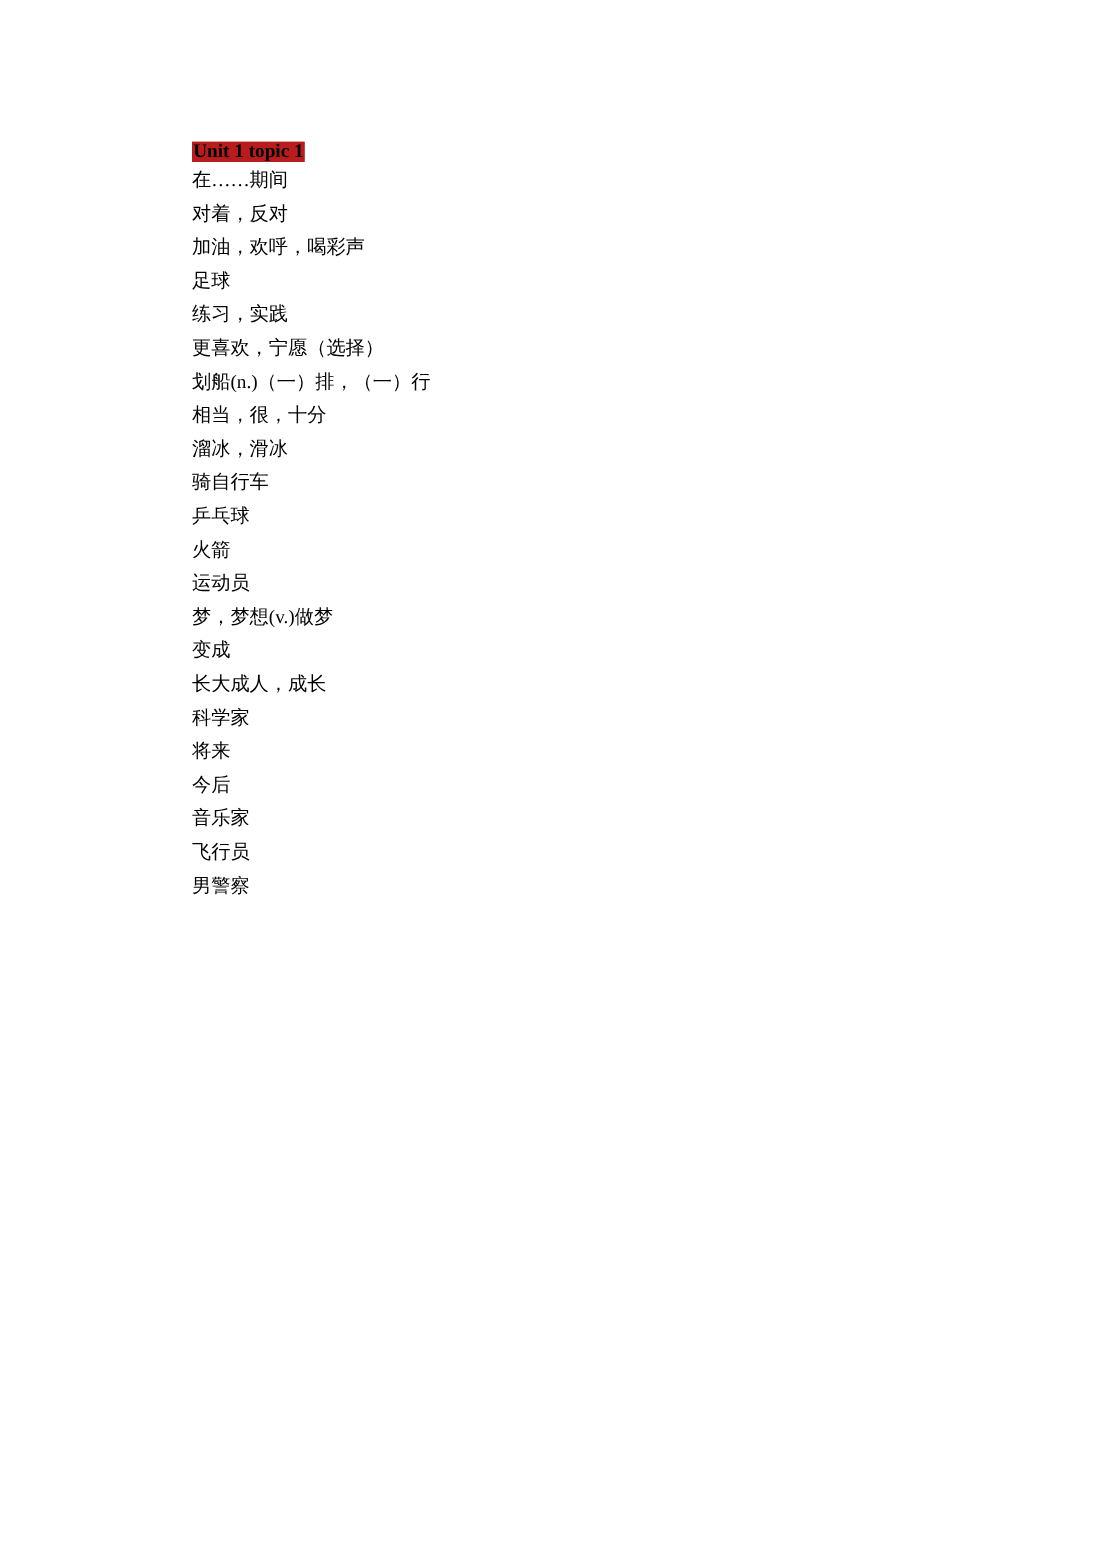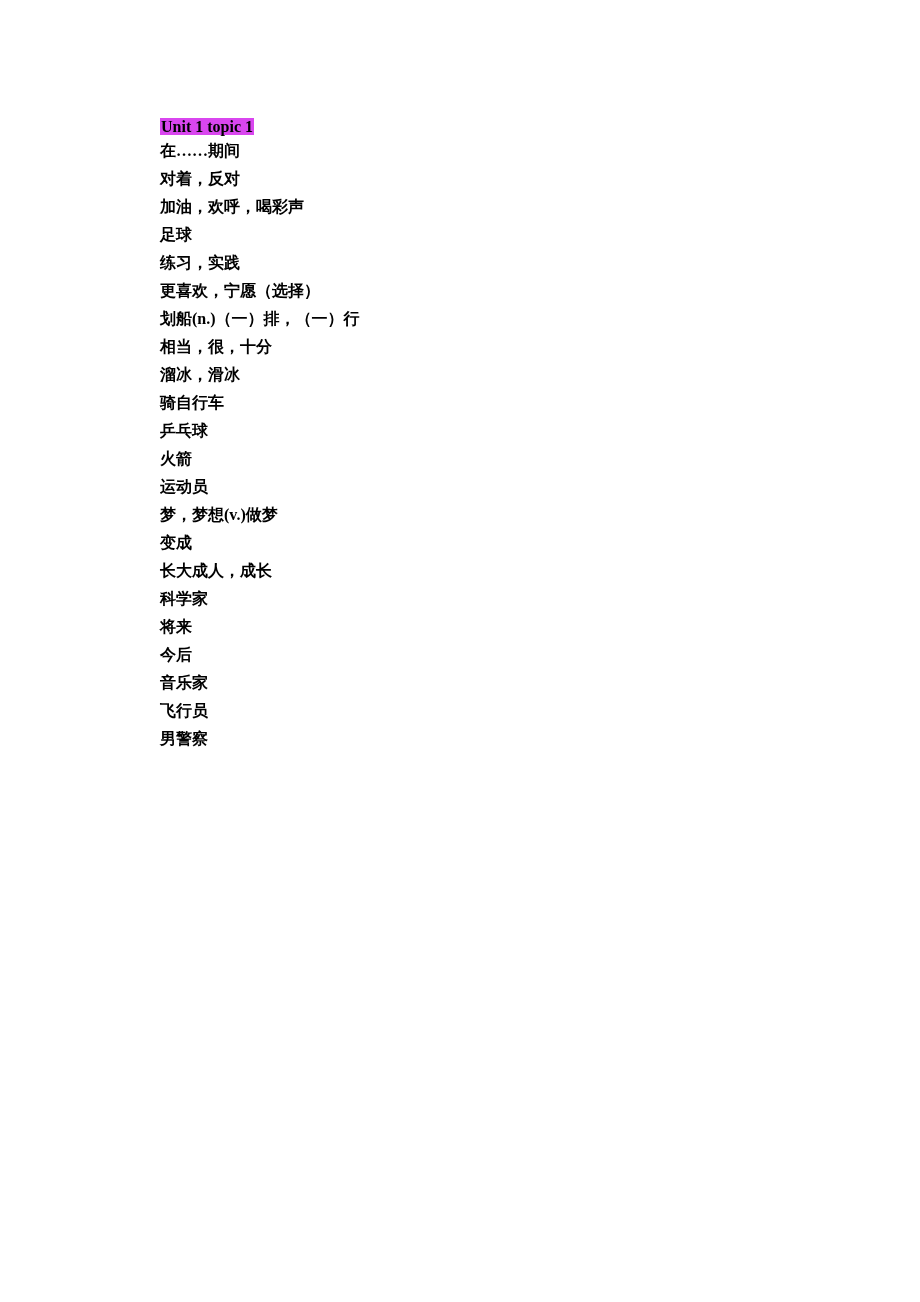--- a/index.html
+++ b/index.html
@@ -14,28 +14,27 @@
       font-family: "SimSun", "宋体", serif;
       font-size: 16px;
       line-height: 1.5;
       color: #000000;
       padding-top: 115px;
       padding-left: 160px;
     }
     .heading {
       font-family: "Times New Roman", serif;
       font-weight: bold;
-      background-color: #d946ef;
+      background-color: #b91c1c;
       display: inline;
       padding: 0 1px;
     }
     .line {
       display: block;
       margin-bottom: 4px;
-      font-weight: bold;
     }
   </style>
 </head>
 <body>
 
 <div>
   <span class="heading">Unit 1 topic 1</span>
   <div>
     <span class="line">在……期间</span>
     <span class="line">对着，反对</span>

